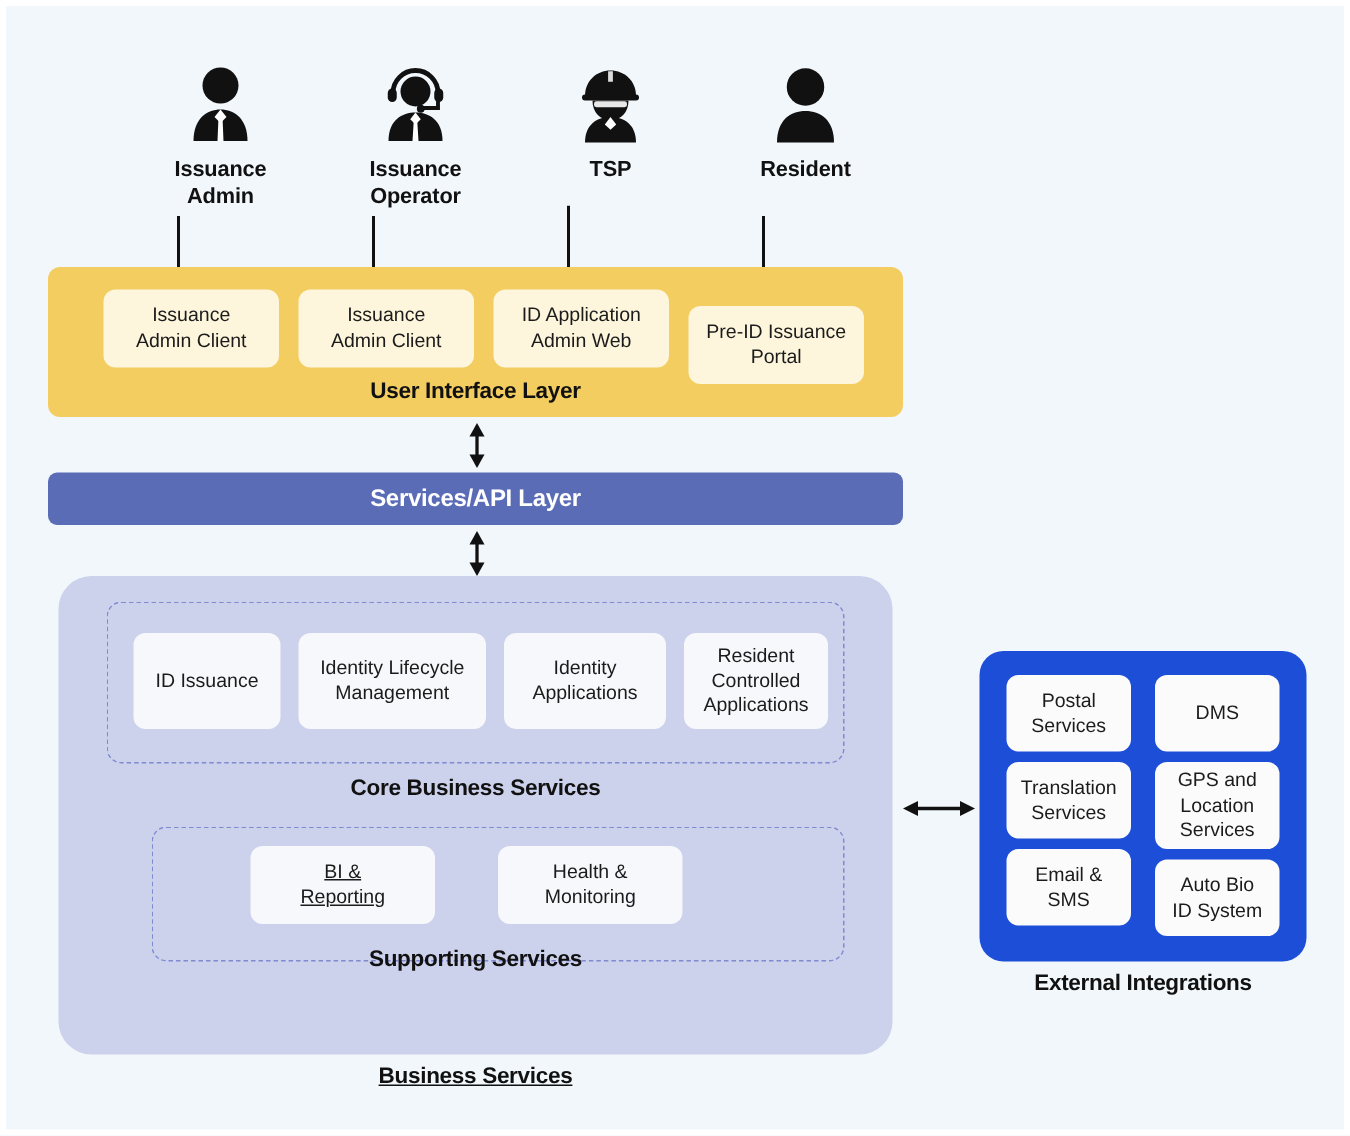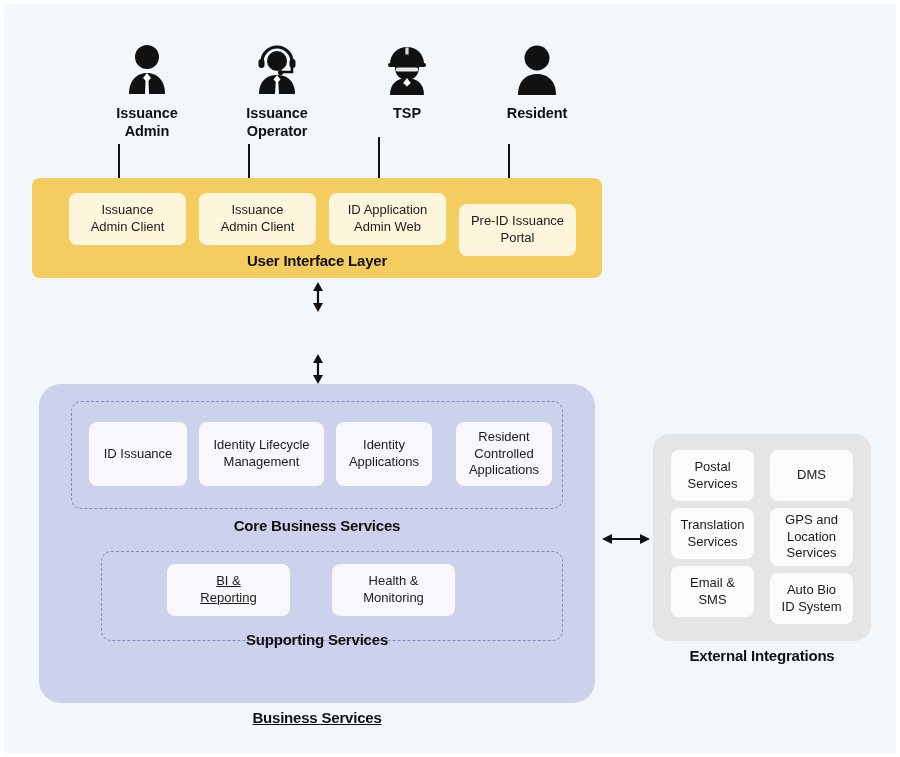--- a/index.html
+++ b/index.html
@@ -190,21 +190,21 @@
     text-decoration: underline;
   }
 
   
   .external {
     position: absolute;
     left: 649px;
     top: 430px;
     width: 218px;
     height: 207px;
-    background: #e5e5e5;
+    background: #1d4ed8;
     border-radius: 16px;
   }
   .ext-card {
     position: absolute;
     background: #fbfbfb;
     border-radius: 8px;
     display: flex;
     align-items: center;
     justify-content: center;
     text-align: center;
@@ -330,36 +330,39 @@
   </div>
 
   <div class="arrow-vert2" style="left:306px;top:278px;height:30px;">
     <svg width="16" height="30" viewBox="0 0 16 30">
       <line x1="8" y1="6" x2="8" y2="24" stroke="#111" stroke-width="2.2"></line>
       <path d="M8 0 L3 9 L13 9 Z" fill="#111"></path>
       <path d="M8 30 L3 21 L13 21 Z" fill="#111"></path>
     </svg>
   </div>
 
+  <div class="api-layer">
+    <span class="api-layer-label">Services/API Layer</span>
+  </div>
 
   <div class="arrow-vert2" style="left:306px;top:350px;height:30px;">
     <svg width="16" height="30" viewBox="0 0 16 30">
       <line x1="8" y1="6" x2="8" y2="24" stroke="#111" stroke-width="2.2"></line>
       <path d="M8 0 L3 9 L13 9 Z" fill="#111"></path>
       <path d="M8 30 L3 21 L13 21 Z" fill="#111"></path>
     </svg>
   </div>
 
   <div class="business">
 
     <div class="dashed-group core-group">
       <div class="svc-card" style="left:17px;top:20px;width:98px;height:64px;white-space:pre-line;">ID Issuance</div>
       <div class="svc-card" style="left:127px;top:20px;width:125px;height:64px;white-space:pre-line;">Identity Lifecycle
 Management</div>
-      <div class="svc-card" style="left:264px;top:20px;width:96px;height:64px;white-space:pre-line;">Identity
+      <div class="svc-card" style="left:264px;top:20px;width:108px;height:64px;white-space:pre-line;">Identity
 Applications</div>
       <div class="svc-card" style="left:384px;top:20px;width:96px;height:64px;white-space:pre-line;">Resident
 Controlled
 Applications</div>
     </div>
     <div class="group-caption" style="top:133px;text-align:center;">Core Business Services</div>
 
     <div class="dashed-group supp-group">
       <div class="svc-card" style="left:65px;top:12px;width:123px;height:52px;white-space:pre-line;text-decoration:underline;">BI &amp;
 Reporting</div>

